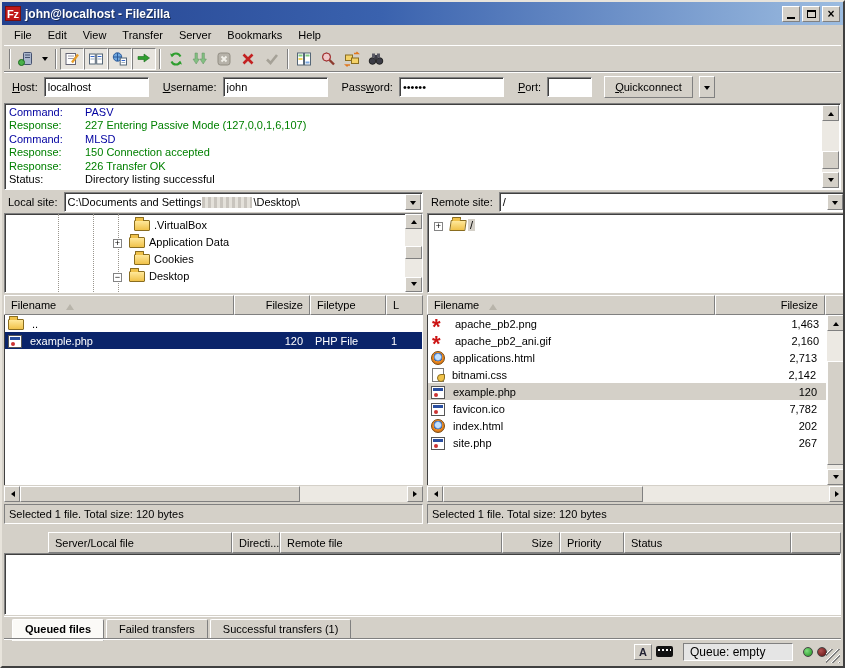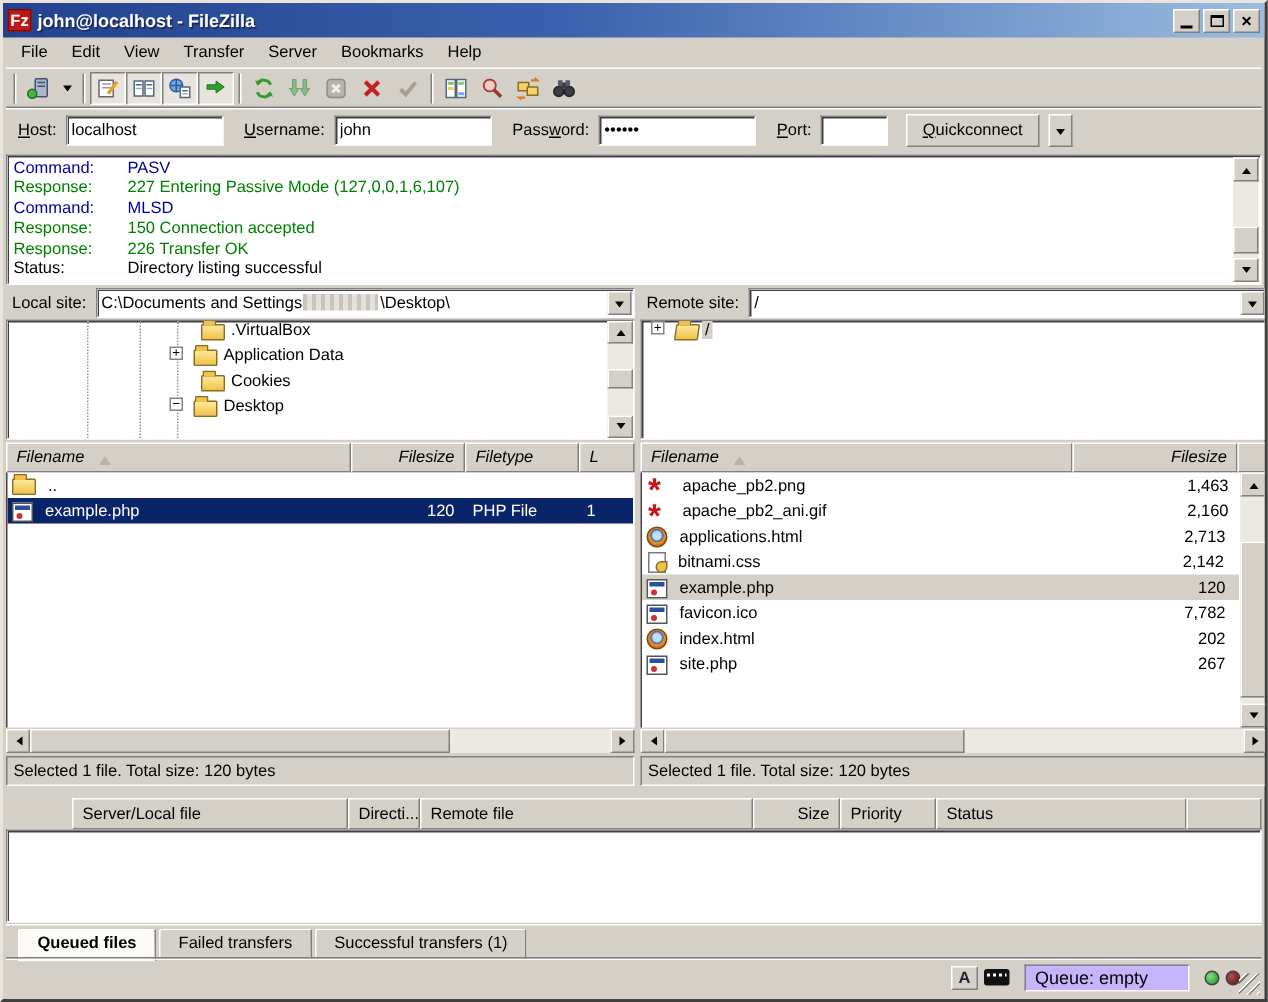--- a/index.html
+++ b/index.html
@@ -63,28 +63,28 @@
   .sitebar{position:absolute;top:189px;height:22px;display:flex;align-items:center;}
   .site-label{padding:0 6px 0 4px;white-space:nowrap;}
   .combo{flex:1;height:20px;background:#fff;border:1px solid;border-color:#808080 #fff #fff #808080;
     box-shadow:inset 1px 1px 0 #404040;display:flex;align-items:center;padding-left:3px;position:relative;}
   .combo-btn{position:absolute;right:1px;top:1px;bottom:1px;width:16px;background:#d4d0c8;
     display:flex;align-items:center;justify-content:center;}
   .redacted{display:inline-block;width:50px;height:11px;margin:0 1px;vertical-align:-2px;
     background:repeating-linear-gradient(90deg,#c9c5be 0 3px,#e4e1da 3px 6px);}
   .treebox{position:absolute;top:211px;height:80px;background:#fff;
     border:1px solid;border-color:#808080 #fff #fff #808080;box-shadow:inset 1px 1px 0 #404040;overflow:hidden;}
-  .tree-row{height:17px;display:flex;align-items:flex-start;position:relative;}
+  .tree-row{height:17px;display:flex;align-items:flex-end;position:relative;}
   .exp{width:9px;height:9px;flex:none;background:#fff;border:1px solid #848484;
     font-size:9px;line-height:7px;text-align:center;margin-right:4px;color:#000;}
   .tree-label{padding:0 2px;white-space:nowrap;}
   .tree-label.sel{background:#d4d0c8;}
   .guide{position:absolute;top:0;bottom:0;border-left:1px dotted #9a968e;}
   
-  .lheader{position:absolute;top:293px;height:20px;display:flex;font-style:italic;}
+  .lheader{position:absolute;top:293px;height:20px;display:flex;}
   .hcell{background:#d4d0c8;border:1px solid;border-color:#ffffff #808080 #808080 #ffffff;
     display:flex;align-items:center;padding:0 6px;white-space:nowrap;overflow:hidden;}
   .hcell.r{justify-content:flex-end;}
   .sort-asc{width:0;height:0;border:4px solid transparent;border-bottom:6px solid #b8b4aa;margin-left:10px;}
   
   .listbox{position:absolute;top:313px;height:170px;background:#fff;overflow:hidden;
     border-left:1px solid #404040;border-right:1px solid #fff;}
   .frow{height:17px;display:flex;align-items:center;white-space:nowrap;}
   .frow .cell{padding:0 6px;overflow:hidden;}
   .frow .r{text-align:right;}
@@ -117,21 +117,21 @@
     border-color:#ffffff #808080 #d4d0c8 #ffffff;border-radius:2px 2px 0 0;margin-right:2px;white-space:nowrap;}
   .tab.active{background:#fbfaf7;font-weight:bold;height:22px;border-bottom-color:#fbfaf7;}
   
   .statusbar{position:absolute;bottom:2px;left:2px;right:2px;height:26px;border-top:1px solid #808080;
     box-shadow:inset 0 1px 0 #fff;display:flex;align-items:center;justify-content:flex-end;padding:2px 14px 2px 4px;gap:4px;}
   .sb-ico{width:18px;height:16px;display:flex;align-items:center;justify-content:center;
     border:1px solid;border-color:#fff #808080 #808080 #fff;font-size:11px;font-weight:bold;color:#223;background:#d4d0c8;}
   .sb-badge{width:17px;height:11px;background:#111;border-radius:2px;position:relative;}
   .sb-badge::before{content:"";position:absolute;left:2px;top:3px;width:13px;height:2px;
     background:repeating-linear-gradient(90deg,#fff 0 2px,#111 2px 4px);}
-  .queue-panel{height:18px;min-width:110px;background:#c4b5fd;border:1px solid;
+  .queue-panel{height:18px;min-width:110px;background:#e5e5e5;border:1px solid;
     border-color:#808080 #fff #fff #808080;display:flex;align-items:center;padding:0 6px;font-size:12px;margin:0 6px;}
   .led{width:10px;height:10px;border-radius:50%;border:1px solid #444;}
   .led-green{background:radial-gradient(circle at 35% 35%,#7fe07f,#1e8c1e);}
   .led-red{background:radial-gradient(circle at 35% 35%,#b05050,#5e1010);}
   .grip{position:absolute;right:1px;bottom:1px;width:14px;height:14px;
     background:repeating-linear-gradient(135deg,transparent 0 3px,#fff 3px 4px,#808080 4px 5px);}
 </style>
 </head>
 <body>
 

